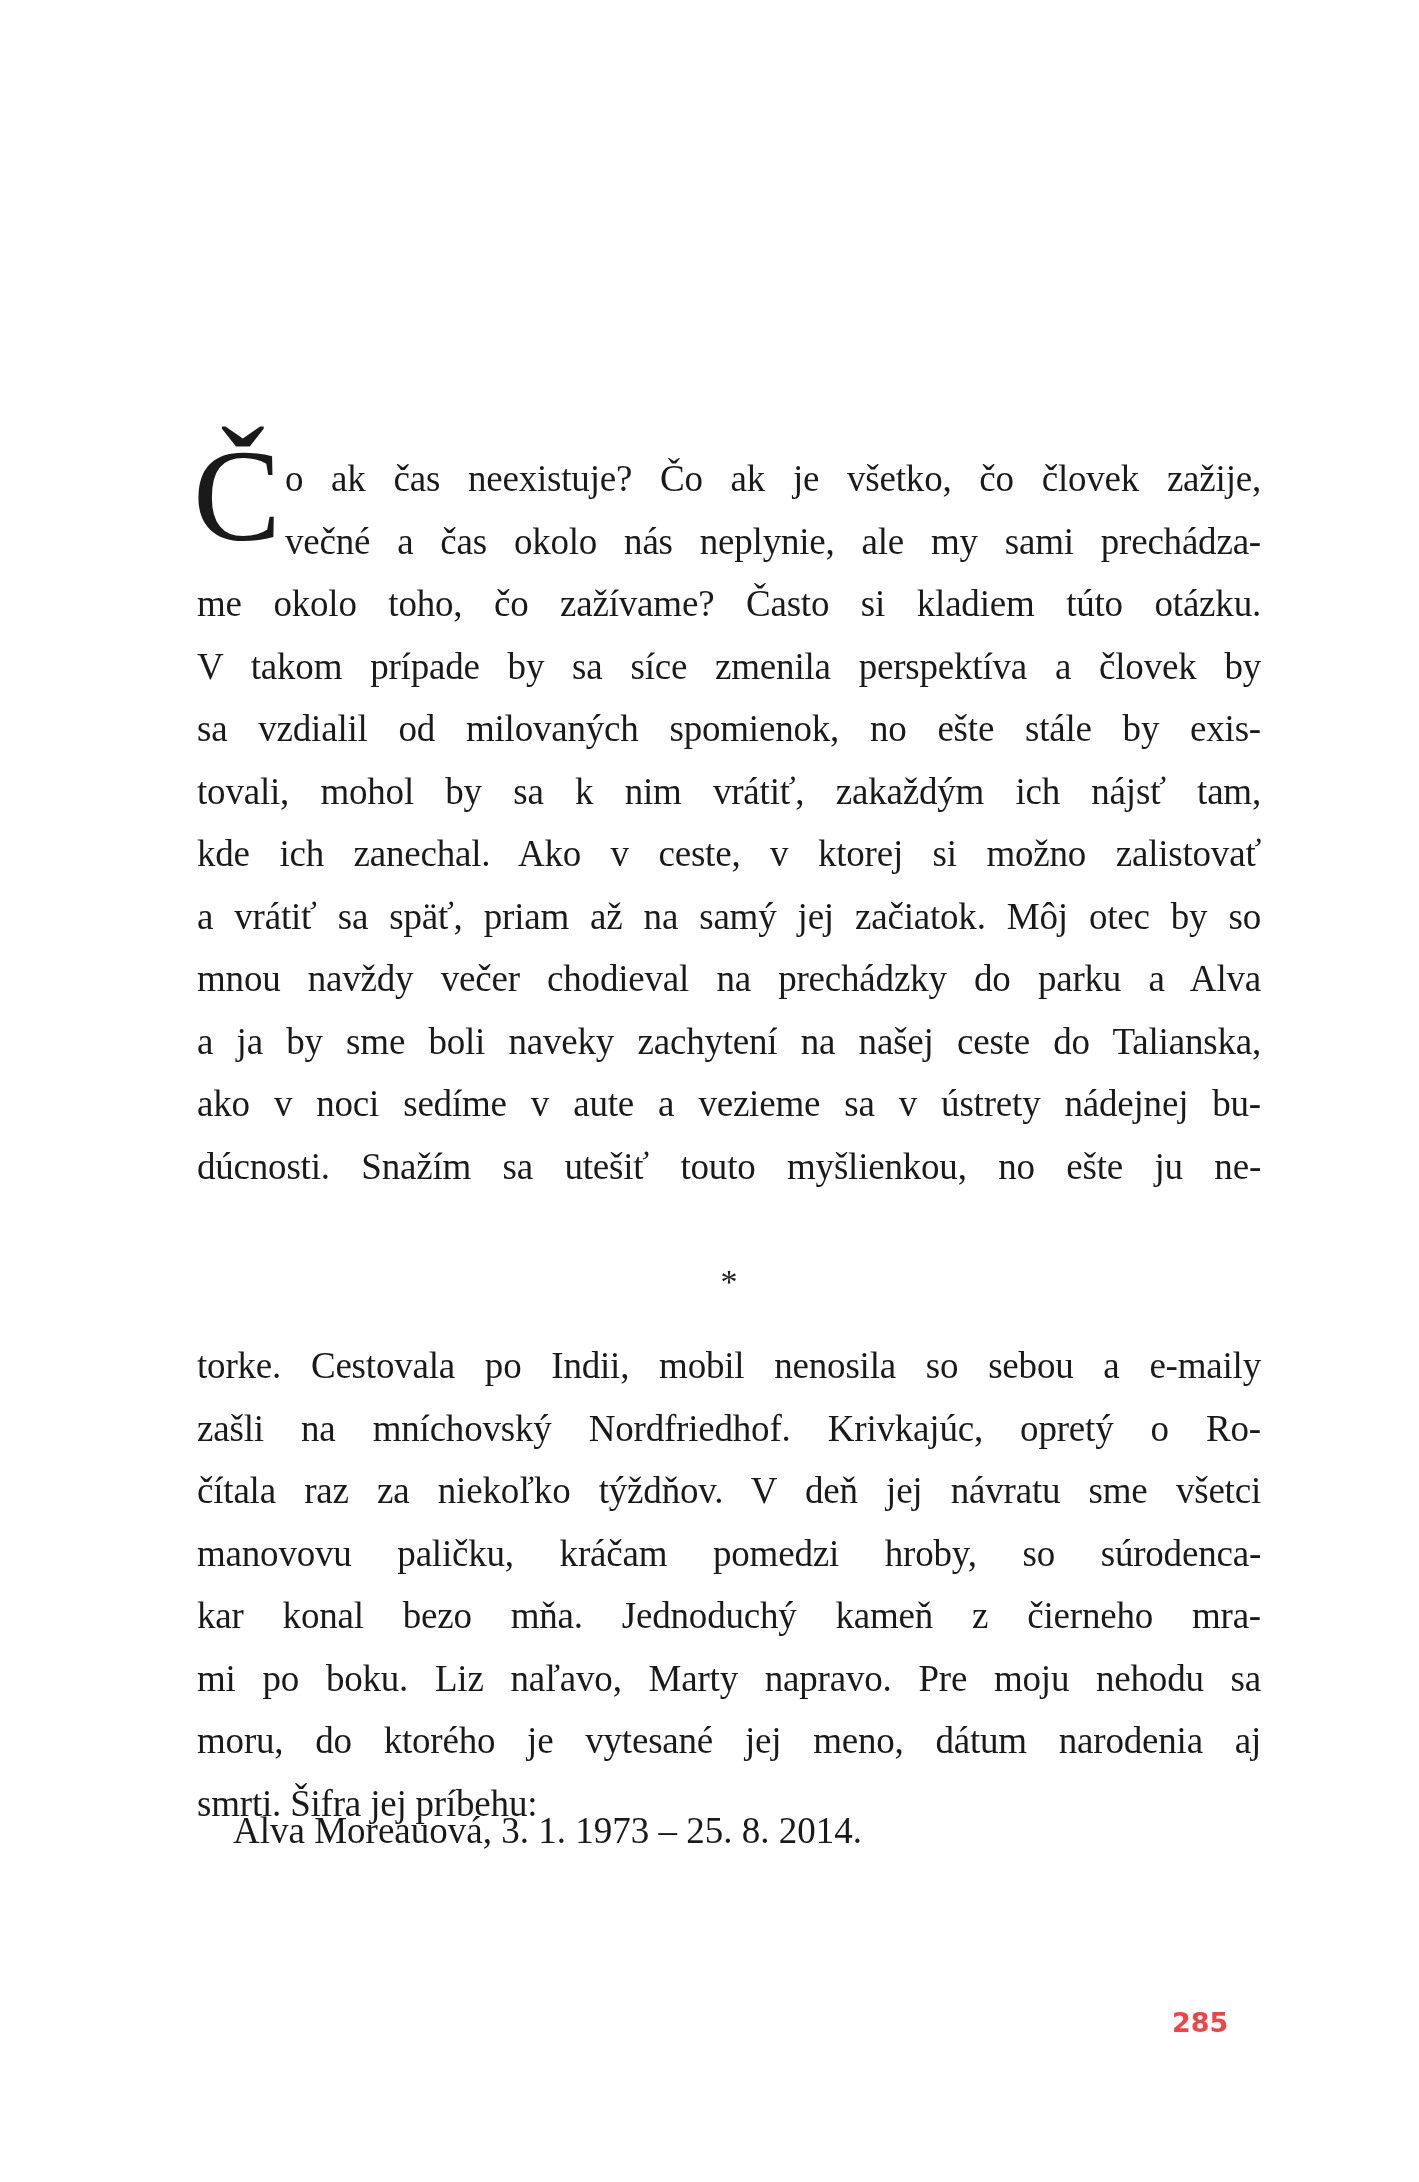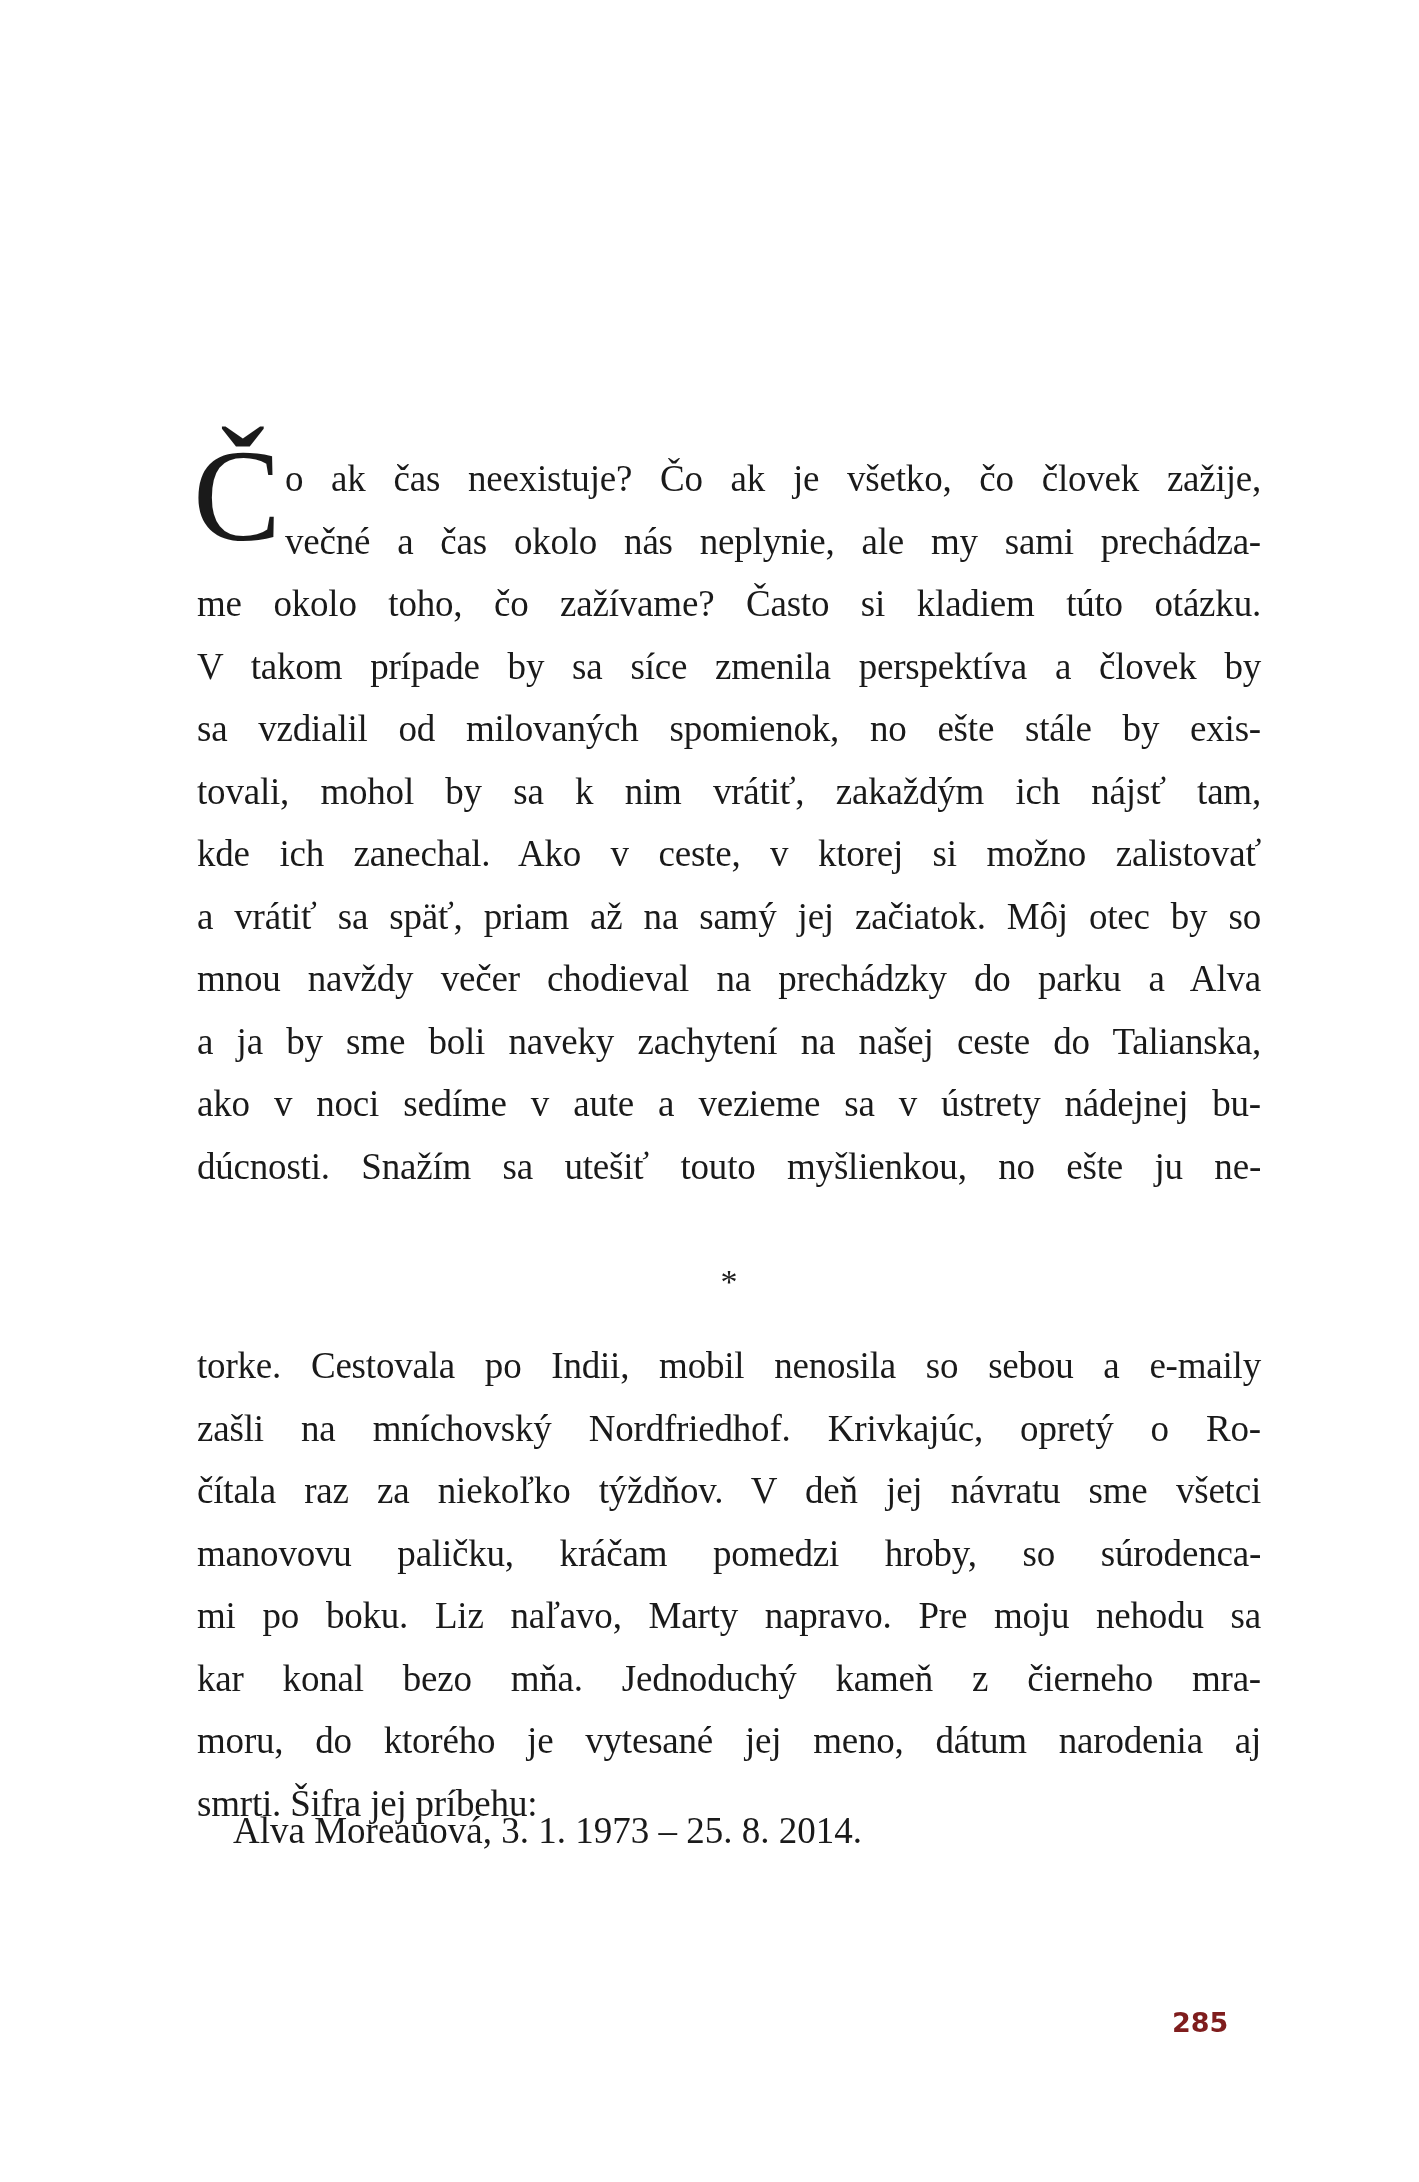--- a/index.html
+++ b/index.html
@@ -82,21 +82,21 @@
       white-space: nowrap;
     }
     .page-number {
       position: absolute;
       top: 2003px;
       left: 975px;
       font-family: "DejaVu Sans", sans-serif;
       font-weight: bold;
       font-size: 27px;
       line-height: 40px;
-      color: #7f1d1d;
+      color: #ef4444;
     }
   </style>
 </head>
 <body>
 
 <div class="page">
 
   <div class="para" id="para1">
     <span class="dropcap">Č</span>
     <span class="line indent">o ak čas neexistuje? Čo ak je všetko, čo človek zažije,</span>
@@ -113,22 +113,22 @@
     <span class="line">dúcnosti. Snažím sa utešiť touto myšlienkou, no ešte ju ne-</span>
   </div>
 
   <div class="separator">*</div>
 
   <div class="para" id="para2">
     <span class="line">torke. Cestovala po Indii, mobil nenosila so sebou a e-maily</span>
     <span class="line">zašli na mníchovský Nordfriedhof. Krivkajúc, opretý o Ro-</span>
     <span class="line">čítala raz za niekoľko týždňov. V deň jej návratu sme všetci</span>
     <span class="line">manovovu paličku, kráčam pomedzi hroby, so súrodenca-</span>
+    <span class="line">kar konal bezo mňa. Jednoduchý kameň z čierneho mra-</span>
     <span class="line">mi po boku. Liz naľavo, Marty napravo. Pre moju nehodu sa</span>
-    <span class="line">kar konal bezo mňa. Jednoduchý kameň z čierneho mra-</span>
     <span class="line">moru, do ktorého je vytesané jej meno, dátum narodenia aj</span>
     <span class="line last">smrti. Šifra jej príbehu:</span>
   </div>
 
   <div class="epitaph">Alva Moreauová, 3. 1. 1973 – 25. 8. 2014.</div>
 
   <div class="page-number">285</div>
 
 </div>
 

